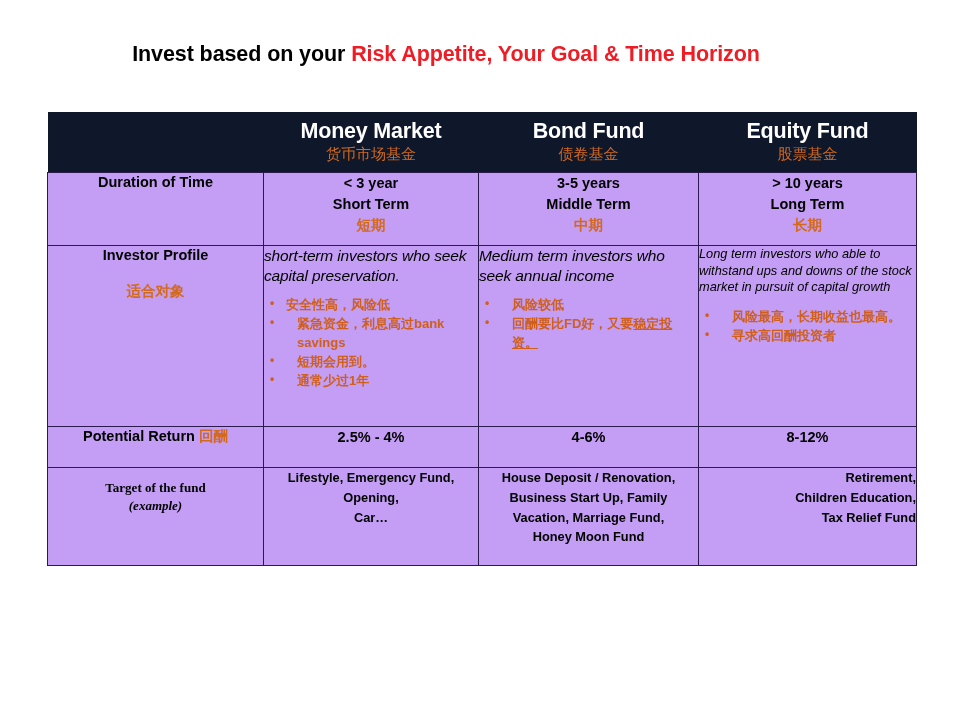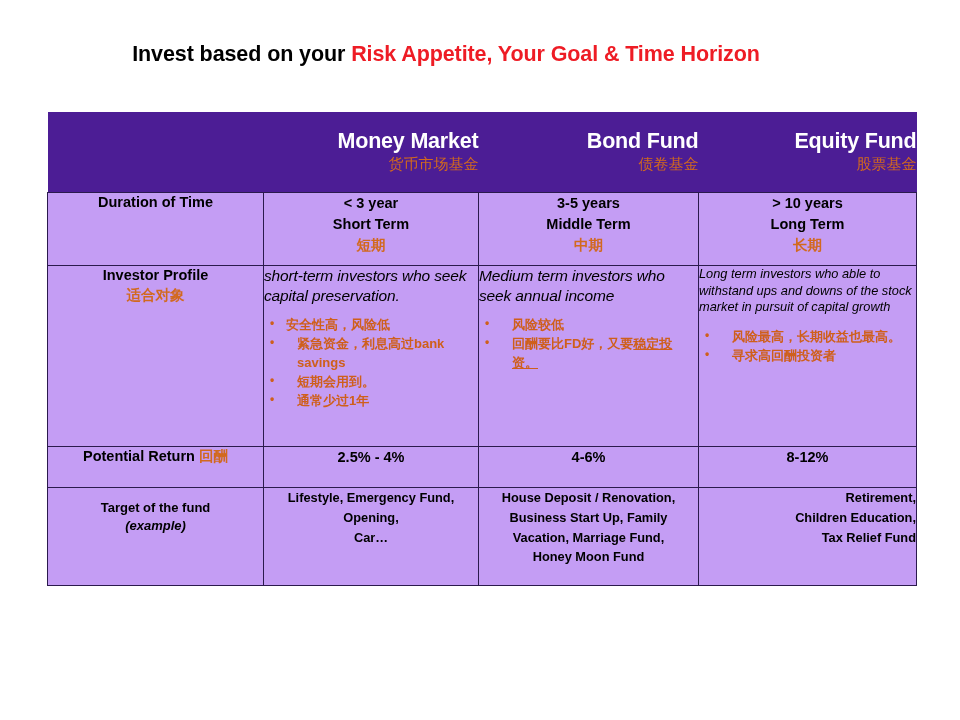--- a/index.html
+++ b/index.html
@@ -58,25 +58,25 @@
   }
 
   
   col.c0 { width: 216px; }
   col.c1 { width: 215px; }
   col.c2 { width: 220px; }
   col.c3 { width: 218px; }
 
   
   tr.head td {
-    background: #4c1d95;
+    background: #0f172a;
     border: none;
-    height: 80px;
+    height: 60px;
     vertical-align: middle;
-    text-align: right;
+    text-align: center;
   }
   .hd-en {
     font-size: 21.5px;
     font-weight: bold;
     color: #ffffff;
     line-height: 1.08;
     letter-spacing: -0.2px;
   }
   .hd-cn {
     font-size: 15px;
@@ -90,35 +90,37 @@
     text-align: center;
     font-size: 14.5px;
     font-weight: bold;
     color: #000000;
     padding: 9px 4px 0 4px;
     line-height: 1.35;
   }
   .rowlabel .cn {
     color: #d2691e;
     font-weight: bold;
+    margin-top: 16px;
   }
   .rowlabel .cn-inline {
     color: #d2691e;
     font-weight: bold;
   }
   .rowlabel .sub-ital {
     display: block;
     font-style: italic;
     font-weight: bold;
     font-size: 13px;
     color: #000000;
   }
   .rowlabel.small {
     font-size: 13px;
     padding-top: 11px;
+    font-family: Liberation Serif, serif;
   }
 
   
   .val {
     text-align: center;
     font-size: 14.5px;
     font-weight: bold;
     color: #000000;
     padding: 9px 6px 0 6px;
     line-height: 1.45;

